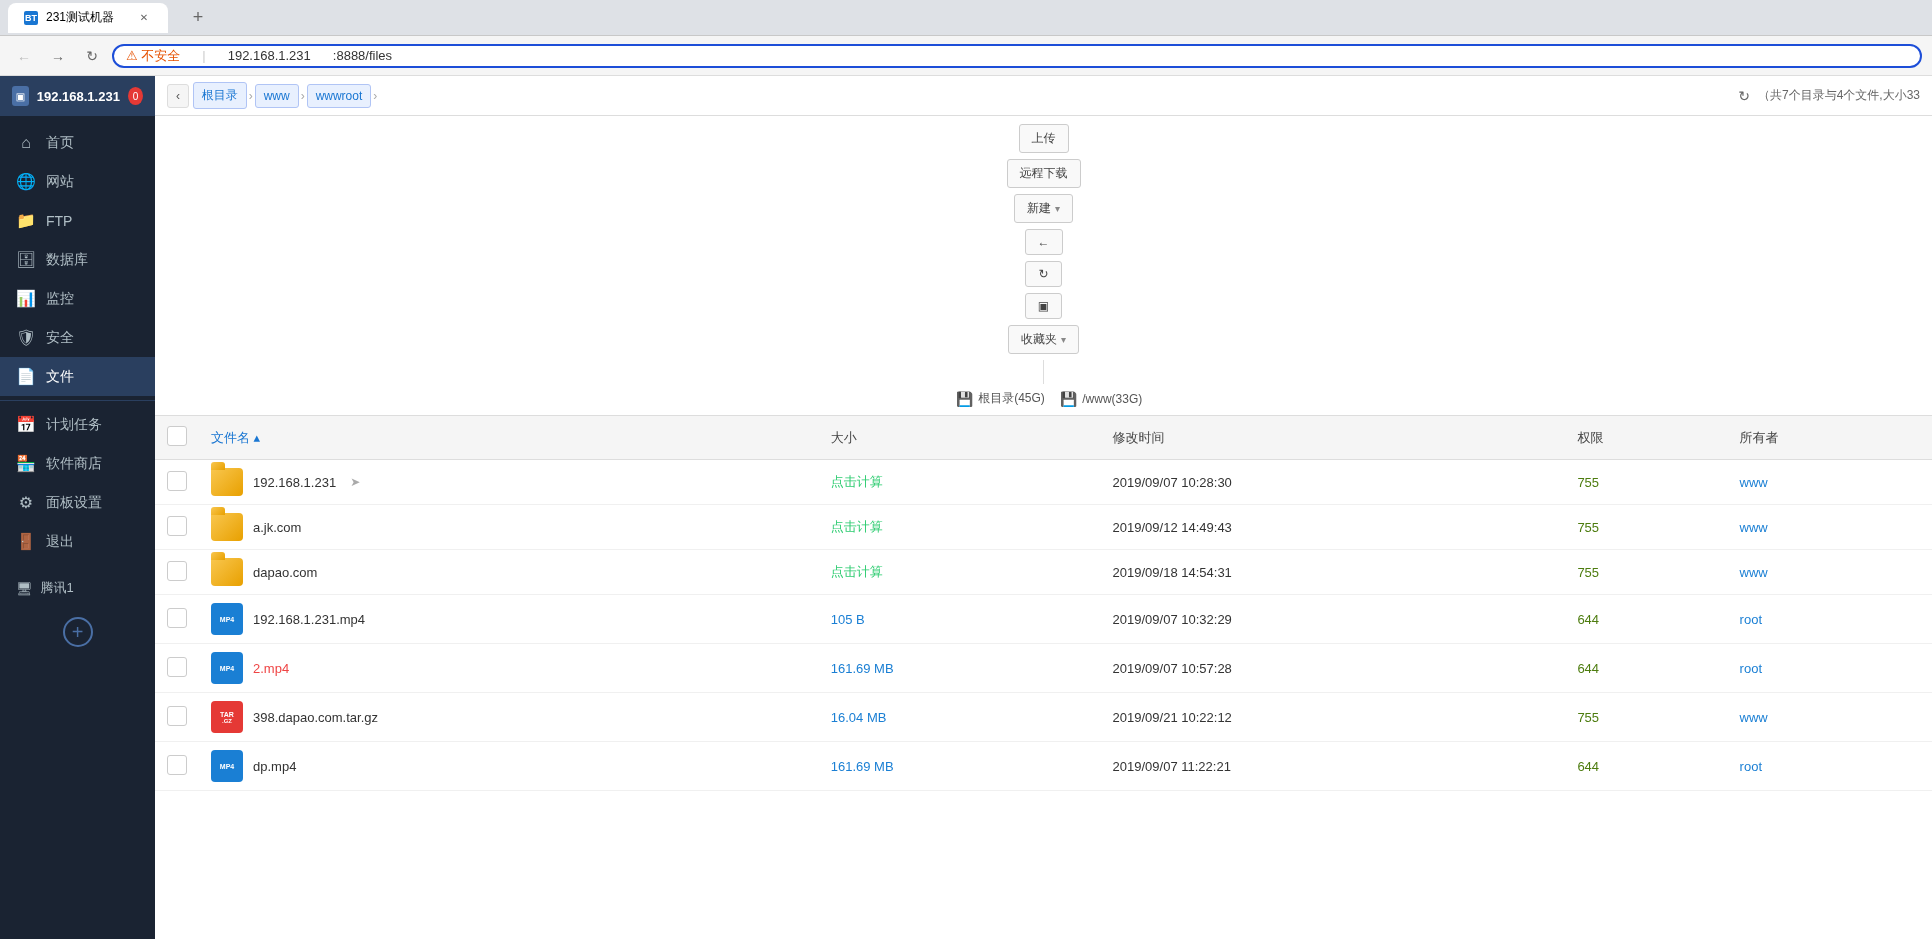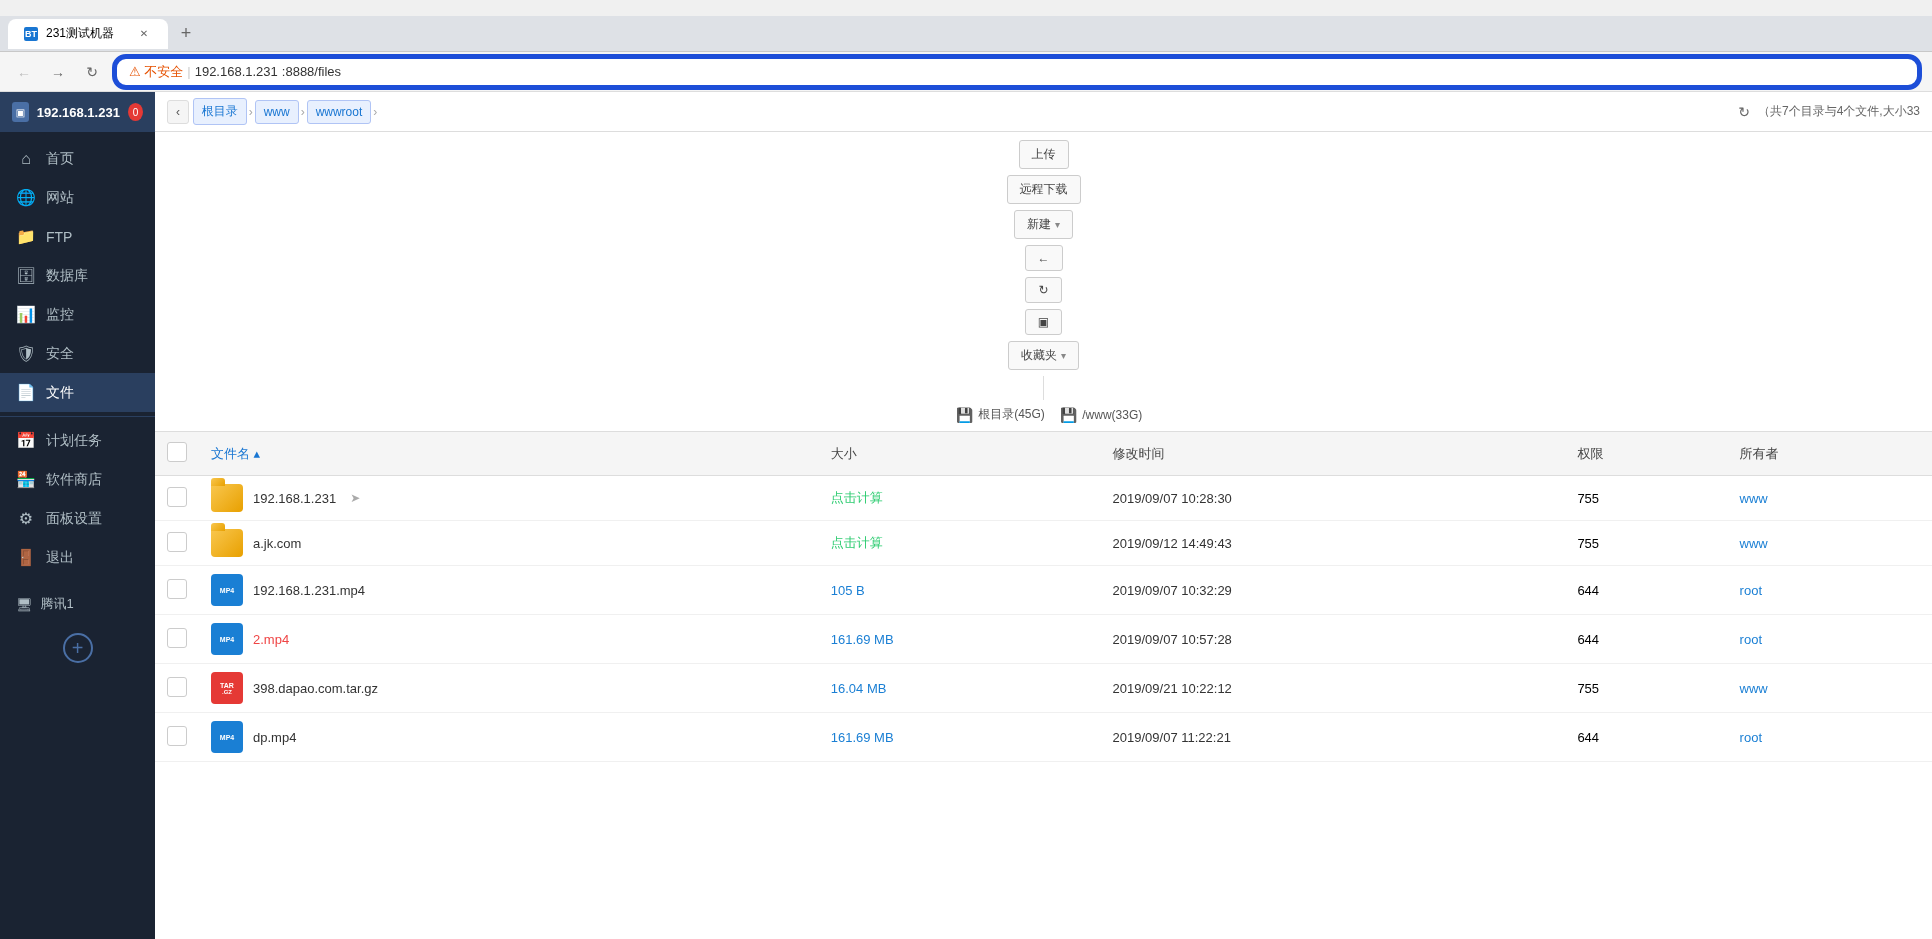--- a/index.html
+++ b/index.html
@@ -5,23 +5,22 @@
     * { box-sizing: border-box; margin: 0; padding: 0; }
     body { font-family: 'Microsoft YaHei', Arial, sans-serif; font-size: 13px; background: #f0f0f0; display: flex; flex-direction: column; height: 100vh; overflow: hidden; }
 
     
     .browser-titlebar {
       background: #dee1e6;
       height: 36px;
       display: flex;
       align-items: center;
       padding: 0 8px;
-      gap: 4px;
+      gap: 16px;
       border-bottom: 1px solid #c8c8c8;
-      margin-top: 16px;
     }
     .browser-tab {
       background: #fff;
       border-radius: 8px 8px 0 0;
       padding: 6px 16px;
       font-size: 12px;
       display: flex;
       align-items: center;
       gap: 8px;
       height: 30px;
@@ -43,29 +42,29 @@
     .nav-btn {
       width: 28px; height: 28px;
       border-radius: 50%;
       display: flex; align-items: center; justify-content: center;
       font-size: 14px; color: #666; cursor: pointer;
       background: transparent; border: none;
     }
     .nav-btn.disabled { color: #bbb; cursor: default; }
     .address-bar {
       flex: 1;
-      height: 36px;
-      border: 5px solid #1d4ed8;
+      height: 24px;
+      border: 2px solid #1d4ed8;
       border-radius: 14px;
       padding: 0 12px;
       font-size: 13px;
       background: #fff;
       display: flex;
       align-items: center;
-      gap: 4px;
+      gap: 22px;
     }
     .address-warning { color: #e65100; font-size: 13px; }
     .address-text { color: #333; }
 
     
     .app-body {
       display: flex;
       flex: 1;
       overflow: hidden;
     }
@@ -265,21 +264,21 @@
       transition: background 0.1s;
     }
     .fm-table tbody td {
       padding: 8px 12px;
       font-size: 13px;
       color: #333;
       vertical-align: middle;
     }
     .fm-table tbody td.size-col { color: #1a7fd4; }
     .fm-table tbody td.calc-link { color: #2ecc71; cursor: pointer; }
-    .fm-table tbody td.perm-col { color: #000000; }
+    .fm-table tbody td.perm-col { color: #4d7c0f; }
     .fm-table tbody td.owner-col { color: #1a7fd4; }
 
     .file-row-check { width: 30px; text-align: center; }
     .file-name-cell {
       display: flex;
       align-items: center;
       gap: 10px;
     }
     .folder-icon {
       width: 32px; height: 28px;
@@ -517,20 +516,33 @@
             <tr>
               <td class="file-row-check"><span class="checkbox-cell"></span></td>
               <td>
                 <div class="file-name-cell">
                   <div class="folder-icon"></div>
                   <span style="cursor: pointer; color: rgb(51, 51, 51);">a.jk.com</span>
                 </div>
               </td>
               <td class="calc-link">点击计算</td>
               <td>2019/09/12 14:49:43</td>
+              <td class="perm-col">755</td>
+              <td class="owner-col">www</td>
+            </tr>
+            <tr>
+              <td class="file-row-check"><span class="checkbox-cell"></span></td>
+              <td>
+                <div class="file-name-cell">
+                  <div class="folder-icon"></div>
+                  <span style="cursor: pointer; color: rgb(51, 51, 51);">dapao.com</span>
+                </div>
+              </td>
+              <td class="calc-link">点击计算</td>
+              <td>2019/09/18 14:54:31</td>
               <td class="perm-col">755</td>
               <td class="owner-col">www</td>
             </tr>
             <tr>
               <td class="file-row-check"><span class="checkbox-cell"></span></td>
               <td>
                 <div class="file-name-cell">
                   <div class="file-icon-mp4">
                     <span style="font-size:7px;font-weight:bold;color:#fff;">MP4</span>
                   </div>

